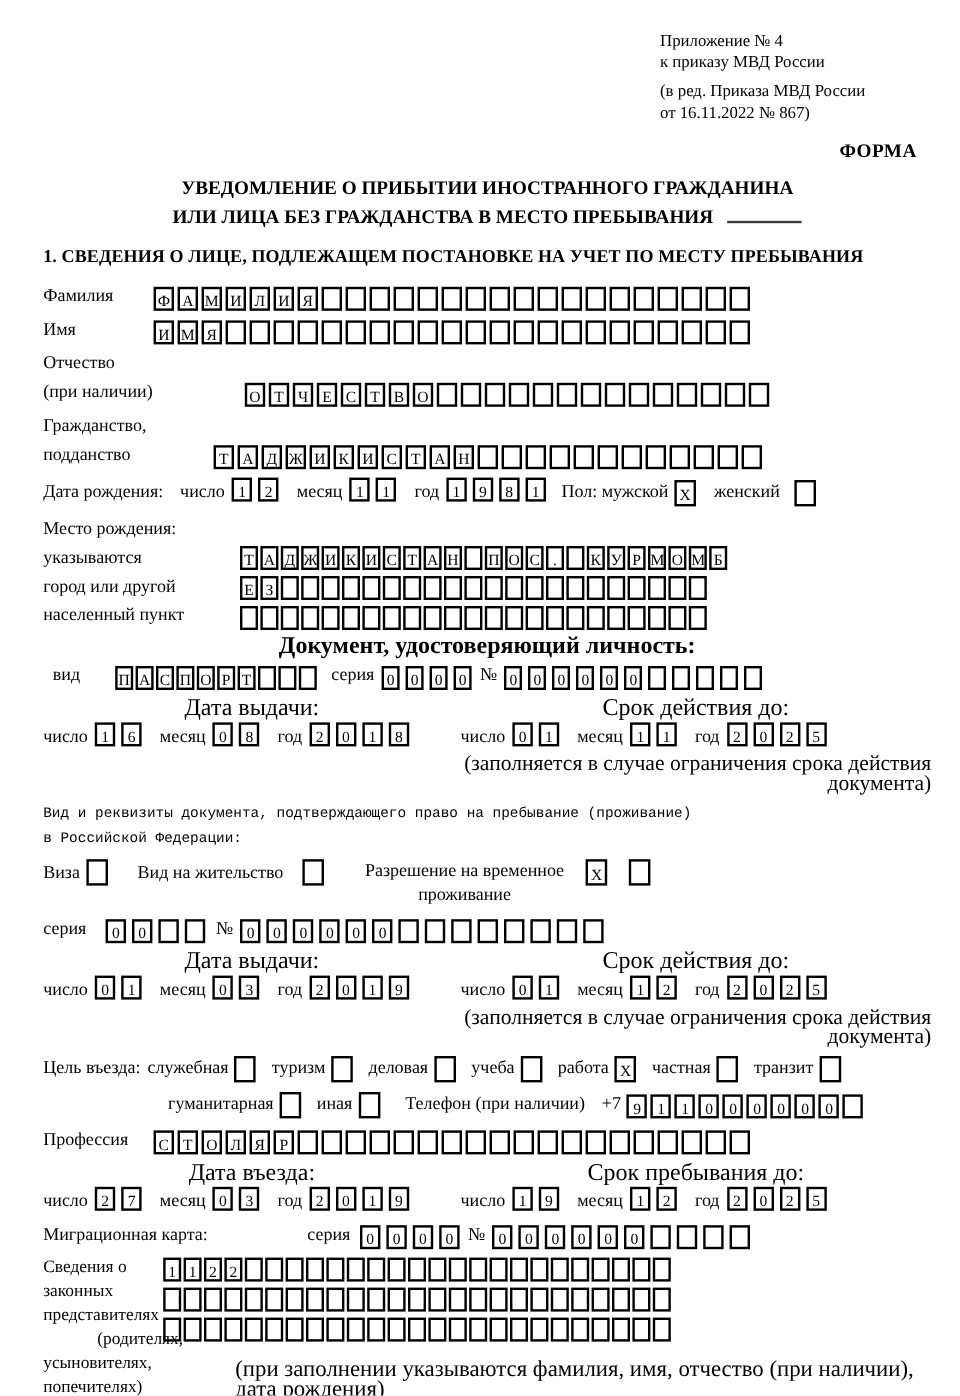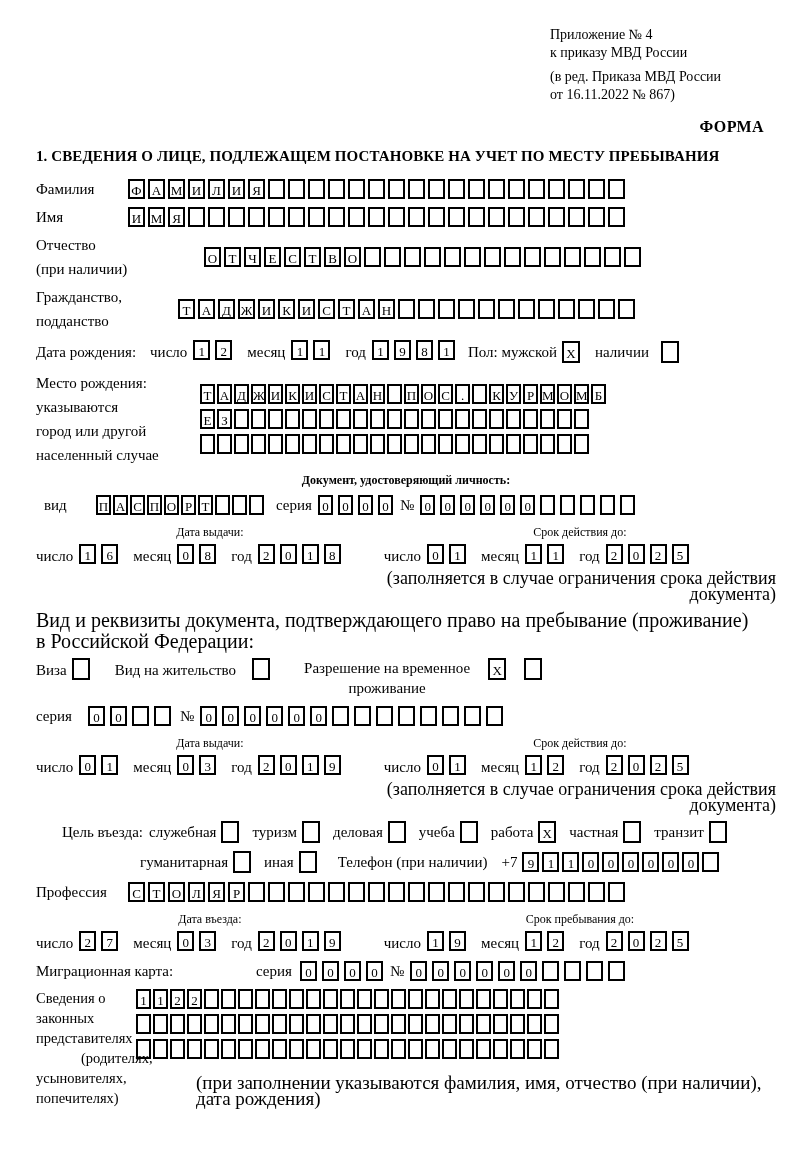--- a/index.html
+++ b/index.html
@@ -10,21 +10,21 @@
 
   .hdr{margin-left:514px;font-size:14px;line-height:1.26;}
   .hdr .gap{margin-top:7px;}
   .forma{text-align:right;font-weight:bold;font-size:16px;margin:14px 12px 0 0;letter-spacing:.4px;}
 
   .title{text-align:center;font-weight:bold;font-size:16px;margin-top:10px;line-height:1.5;}
   .blank-line{display:inline-block;width:62px;border-bottom:2px solid #3a3a3a;margin-left:12px;}
 
   .sec{font-weight:bold;font-size:15px;margin-top:12px;letter-spacing:.1px;}
 
-  .row{display:flex;align-items:center;margin-top:4px;font-size:15px;}
+  .row{display:flex;align-items:flex-end;margin-top:4px;font-size:15px;}
   .lbl{flex:0 0 auto;line-height:24px;}
   .lblcol{flex:0 0 auto;}
   .lblcol div{line-height:24px;}
   .cells{flex:0 0 auto;white-space:nowrap;}
 
   .cell{display:inline-block;width:17px;height:20px;border:2px solid #000;margin-right:3px;
         text-align:center;font-size:13px;line-height:19px;vertical-align:top;
         font-family:"Liberation Serif",serif;}
   .tight .cell{width:15px;margin-right:2px;}
 
@@ -32,24 +32,24 @@
   .dlbl{margin:0 6px 0 10px;line-height:24px;}
   .dlbl:first-child{margin-left:0;}
   .dcells .cell{margin-right:5px;}
 
   .cb{display:inline-block;margin-left:5px;}
   .cb .cell{width:18px;height:22px;line-height:21px;}
 
   .twocol{display:flex;margin-top:6px;font-size:15px;}
   .col-l{flex:0 0 47%;}
   .col-r{flex:1 1 auto;}
-  .dhead{text-align:center;font-size:12px;line-height:18px;margin-bottom:3px;}
+  .dhead{text-align:center;font-size:20px;line-height:18px;margin-bottom:3px;}
   .note{font-size:18px;line-height:16px;text-align:right;margin-top:2px;}
 
-  .intro{font-size:20px;line-height:21px;margin-top:8px;}
+  .intro{font-size:12px;line-height:21px;margin-top:8px;font-family:Liberation Mono, monospace;}
 
   .opts{display:flex;align-items:flex-start;margin-top:6px;font-size:15px;}
   .opt{display:flex;align-items:flex-start;}
   .opt .ol{line-height:24px;}
   .ol.c2{width:192px;text-align:center;line-height:20px;}
   .ol.c3{width:182px;text-align:center;line-height:20px;}
   .opt+.opt{margin-left:14px;justify-content:space-between;}
 
   .purpose .pl{line-height:24px;margin-left:10px;}
   .purpose .pl.first{margin-left:0;}
@@ -63,20 +63,24 @@
 
   <div class="hdr">
     <div>Приложение № 4</div>
     <div>к приказу МВД России</div>
     <div class="gap">(в ред. Приказа МВД России</div>
     <div>от 16.11.2022 № 867)</div>
   </div>
 
   <div class="forma">ФОРМА</div>
 
+  <div class="title">
+    <div>УВЕДОМЛЕНИЕ О ПРИБЫТИИ ИНОСТРАННОГО ГРАЖДАНИНА</div>
+    <div><span>ИЛИ ЛИЦА БЕЗ ГРАЖДАНСТВА В МЕСТО ПРЕБЫВАНИЯ</span><span class="blank-line"></span></div>
+  </div>
 
   <div class="sec">1. СВЕДЕНИЯ О ЛИЦЕ, ПОДЛЕЖАЩЕМ ПОСТАНОВКЕ НА УЧЕТ ПО МЕСТУ ПРЕБЫВАНИЯ</div>
 
   <div class="row" style="margin-top:12px;">
     <span class="lbl" style="width:92px;">Фамилия</span>
     <span class="cells"><span class="cell">Ф</span><span class="cell">А</span><span class="cell">М</span><span class="cell">И</span><span class="cell">Л</span><span class="cell">И</span><span class="cell">Я</span><span class="cell"></span><span class="cell"></span><span class="cell"></span><span class="cell"></span><span class="cell"></span><span class="cell"></span><span class="cell"></span><span class="cell"></span><span class="cell"></span><span class="cell"></span><span class="cell"></span><span class="cell"></span><span class="cell"></span><span class="cell"></span><span class="cell"></span><span class="cell"></span><span class="cell"></span><span class="cell"></span></span>
   </div>
 
   <div class="row">
     <span class="lbl" style="width:92px;">Имя</span>
@@ -104,30 +108,30 @@
     <span class="dgroup">
       <span class="dlbl" style="margin-left:14px;">число</span>
       <span class="dcells"><span class="cell">1</span><span class="cell">2</span></span>
       <span class="dlbl">месяц</span>
       <span class="dcells"><span class="cell">1</span><span class="cell">1</span></span>
       <span class="dlbl">год</span>
       <span class="dcells"><span class="cell">1</span><span class="cell">9</span><span class="cell">8</span><span class="cell">1</span></span>
     </span>
     <span class="lbl" style="margin-left:8px;">Пол: мужской</span>
     <span class="cb"><span class="cell">X</span></span>
-    <span class="lbl" style="margin-left:12px;">наличии</span>
+    <span class="lbl" style="margin-left:12px;">женский</span>
     <span class="cb" style="margin-left:12px;"><span class="cell"></span></span>
   </div>
 
   <div class="row" style="margin-top:7px;">
     <div class="lblcol" style="width:164px;">
       <div>Место рождения:</div>
       <div>указываются</div>
       <div>город или другой</div>
-      <div>населенный случае</div>
+      <div>населенный пункт</div>
     </div>
     <div>
       <div class="cells tight"><span class="cell">Т</span><span class="cell">А</span><span class="cell">Д</span><span class="cell">Ж</span><span class="cell">И</span><span class="cell">К</span><span class="cell">И</span><span class="cell">С</span><span class="cell">Т</span><span class="cell">А</span><span class="cell">Н</span><span class="cell"></span><span class="cell">П</span><span class="cell">О</span><span class="cell">С</span><span class="cell">.</span><span class="cell"></span><span class="cell">К</span><span class="cell">У</span><span class="cell">Р</span><span class="cell">М</span><span class="cell">О</span><span class="cell">М</span><span class="cell">Б</span></div>
       <div class="cells tight" style="margin-top:5px;"><span class="cell">Е</span><span class="cell">З</span><span class="cell"></span><span class="cell"></span><span class="cell"></span><span class="cell"></span><span class="cell"></span><span class="cell"></span><span class="cell"></span><span class="cell"></span><span class="cell"></span><span class="cell"></span><span class="cell"></span><span class="cell"></span><span class="cell"></span><span class="cell"></span><span class="cell"></span><span class="cell"></span><span class="cell"></span><span class="cell"></span><span class="cell"></span><span class="cell"></span><span class="cell"></span></div>
       <div class="cells tight" style="margin-top:5px;"><span class="cell"></span><span class="cell"></span><span class="cell"></span><span class="cell"></span><span class="cell"></span><span class="cell"></span><span class="cell"></span><span class="cell"></span><span class="cell"></span><span class="cell"></span><span class="cell"></span><span class="cell"></span><span class="cell"></span><span class="cell"></span><span class="cell"></span><span class="cell"></span><span class="cell"></span><span class="cell"></span><span class="cell"></span><span class="cell"></span><span class="cell"></span><span class="cell"></span><span class="cell"></span></div>
     </div>
   </div>
 
   <div class="dhead" style="font-weight:bold;margin-top:4px;">Документ, удостоверяющий личность:</div>
 
@@ -215,21 +219,21 @@
         <span class="dcells"><span class="cell">0</span><span class="cell">1</span></span>
         <span class="dlbl">месяц</span>
         <span class="dcells"><span class="cell">1</span><span class="cell">2</span></span>
         <span class="dlbl">год</span>
         <span class="dcells"><span class="cell">2</span><span class="cell">0</span><span class="cell">2</span><span class="cell">5</span></span>
       </span>
       <div class="note">(заполняется в случае ограничения срока действия документа)</div>
     </div>
   </div>
 
-  <div class="row purpose" style="margin-top:7px;margin-left:26px;">
+  <div class="row purpose" style="margin-top:7px;">
     <span class="pl first lbl">Цель въезда:</span>
     <span class="pl lbl" style="margin-left:6px;">служебная</span>
     <span class="cb"><span class="cell"></span></span>
     <span class="pl lbl">туризм</span>
     <span class="cb"><span class="cell"></span></span>
     <span class="pl lbl">деловая</span>
     <span class="cb"><span class="cell"></span></span>
     <span class="pl lbl">учеба</span>
     <span class="cb"><span class="cell"></span></span>
     <span class="pl lbl">работа</span>

